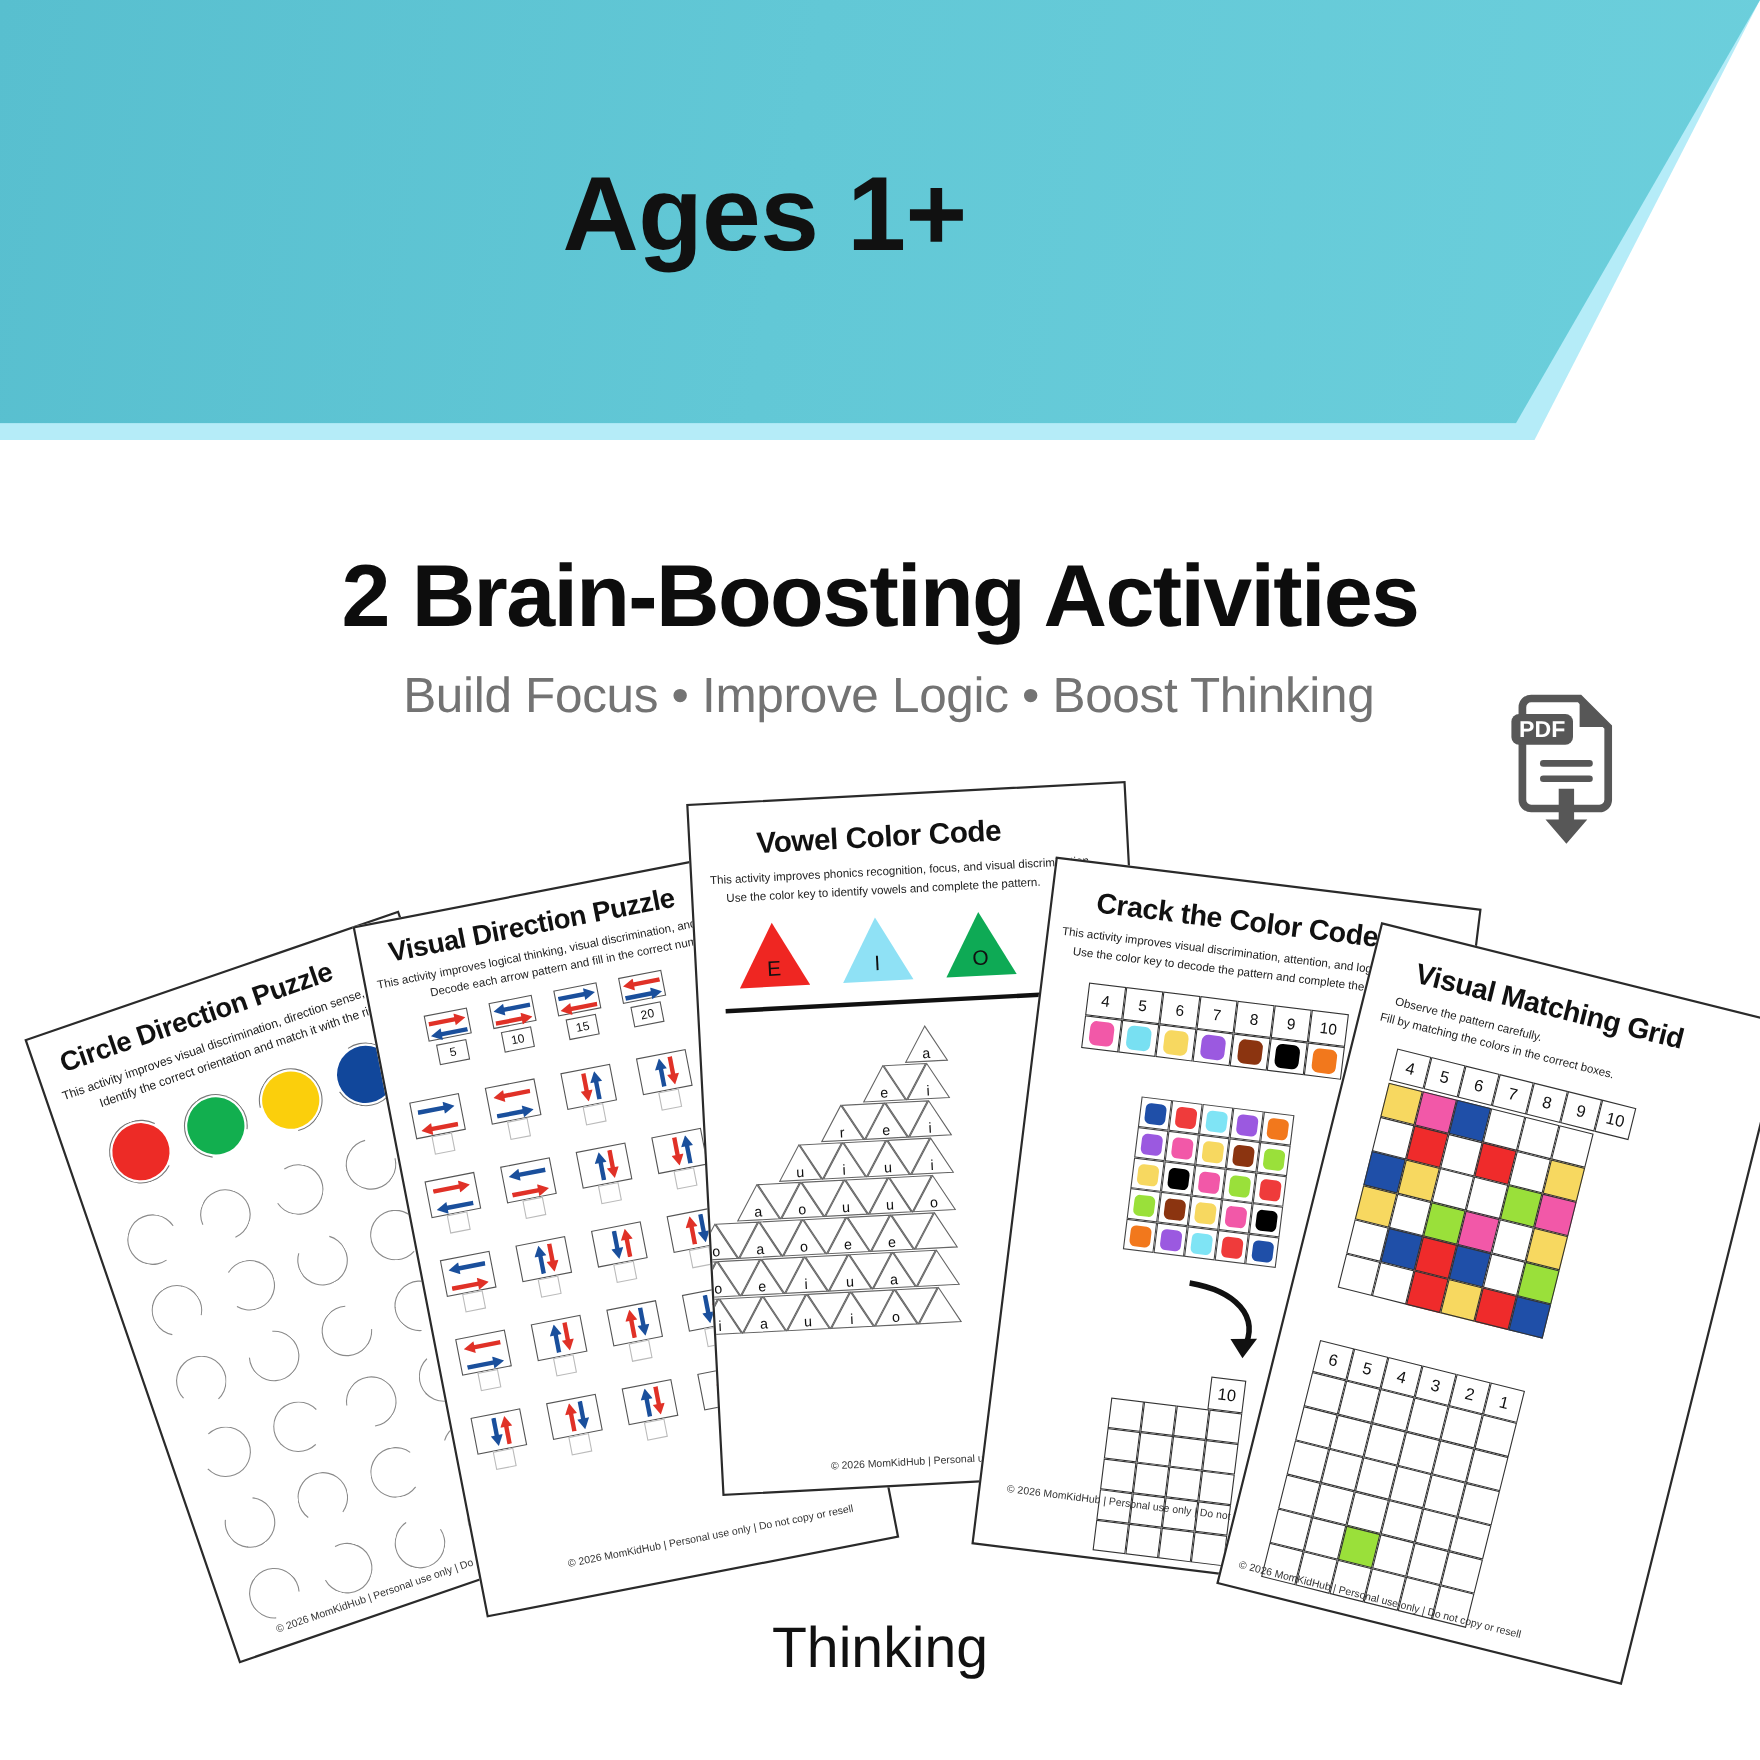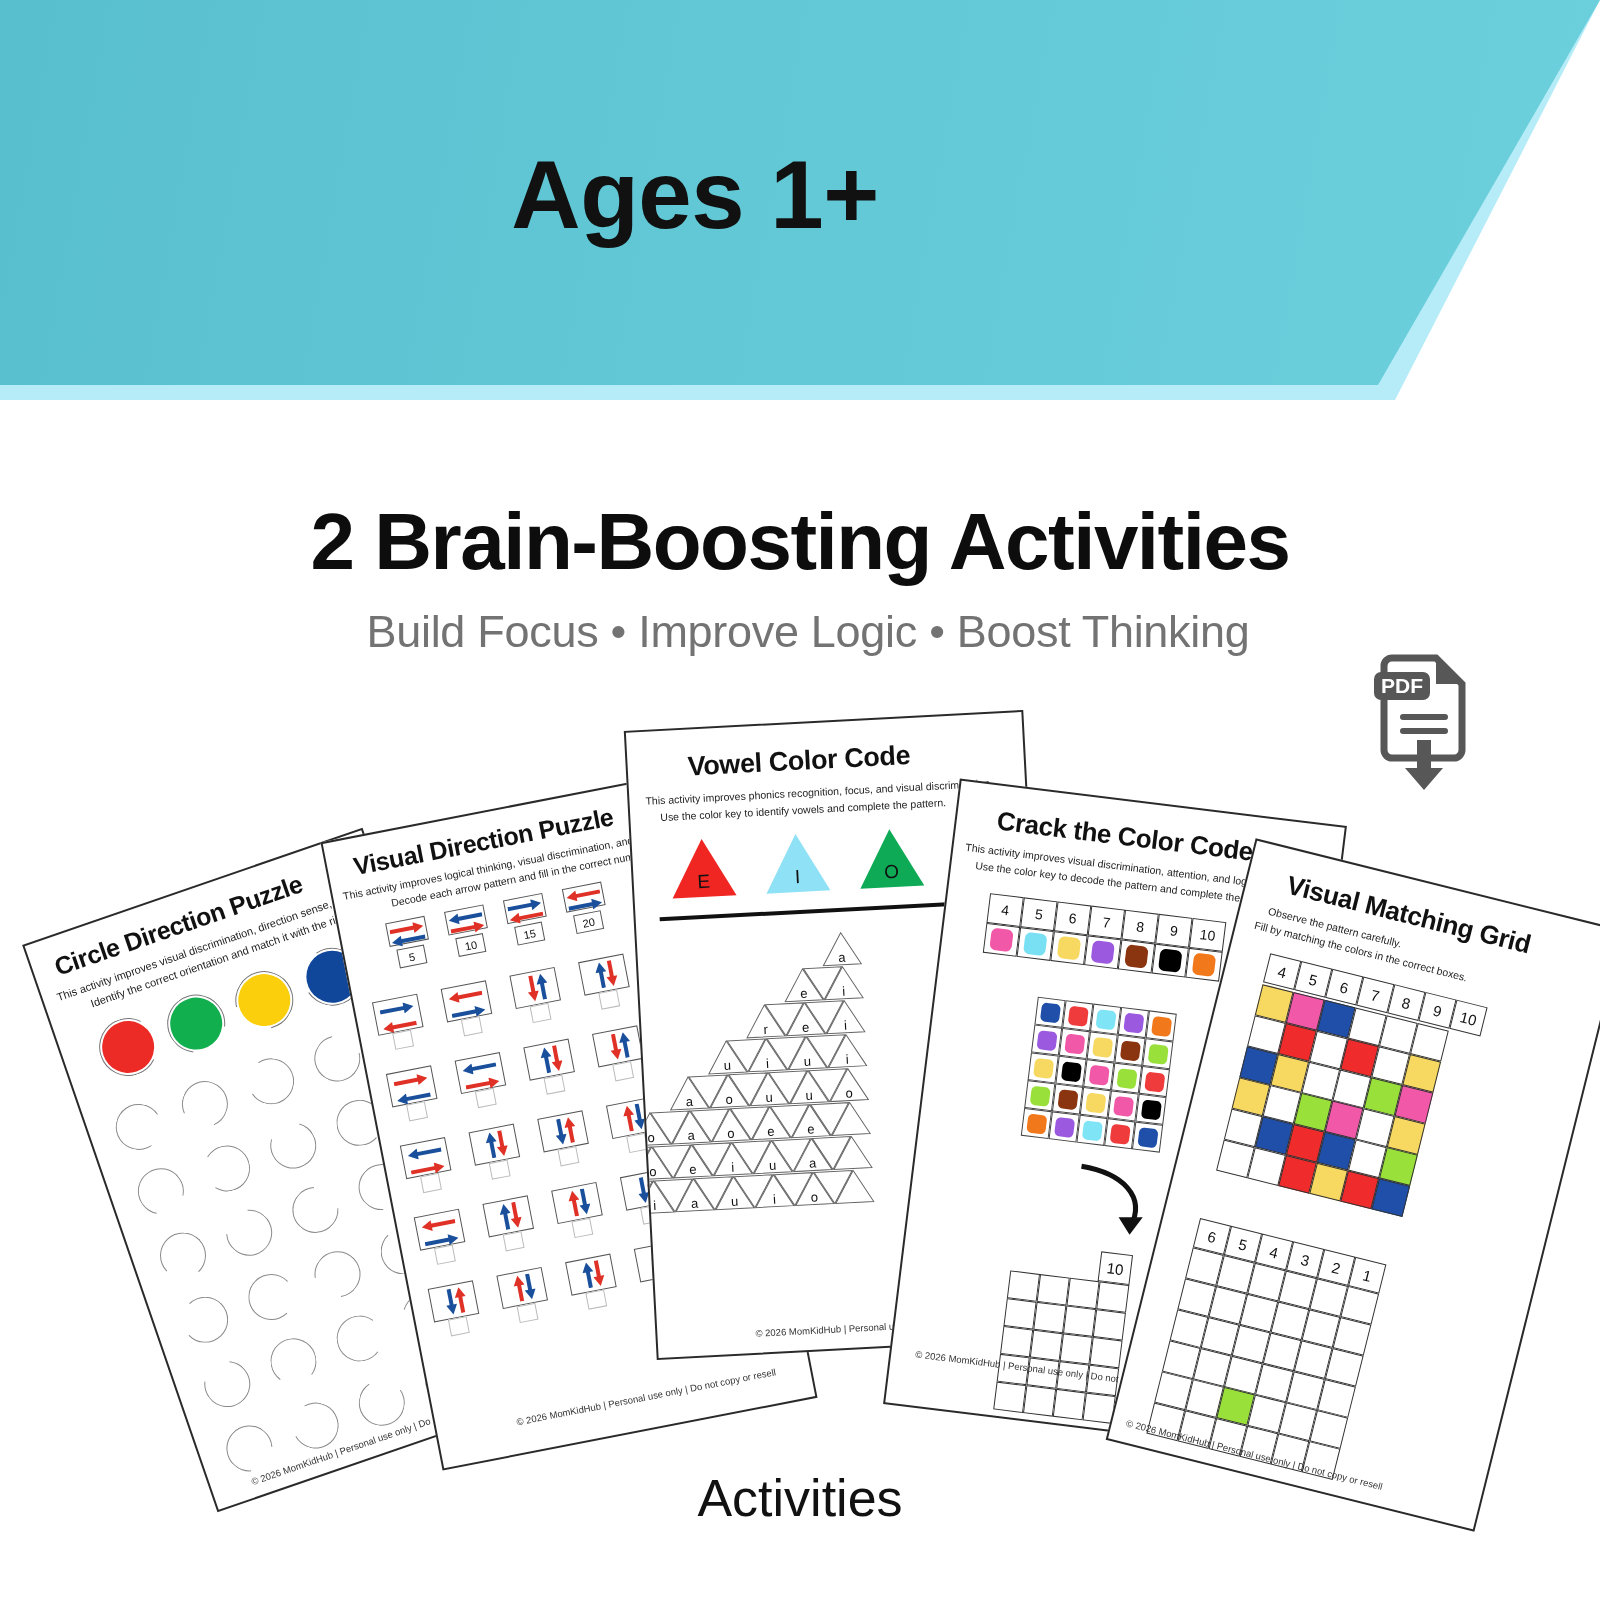--- a/index.html
+++ b/index.html
@@ -36,21 +36,21 @@
   .promo-headline{
     font-size:80px;font-weight:700;color:#0d0d0d;letter-spacing:-1.5px;
     line-height:1.05;white-space:nowrap;
   }
   .promo-sub{
     font-size:45px;font-weight:400;color:#737373;letter-spacing:-0.3px;
     margin-top:22px;white-space:nowrap;padding-left:16px;
   }
 
   
-  #pdf-icon{position:absolute;left:1368px;top:654px;width:110px;height:138px;}
+  #pdf-icon{position:absolute;left:1368px;top:631px;width:110px;height:138px;}
 
   
   #worksheet-fan{position:absolute;left:0;top:700px;width:1600px;height:820px;}
   .sheet{
     position:absolute;background:#ffffff;border:2px solid #2a2a2a;
     box-sizing:border-box;overflow:hidden;
   }
   .sheet-title{
     position:absolute;font-weight:700;color:#111;white-space:nowrap;
     letter-spacing:-0.4px;
@@ -1077,13 +1077,13 @@
           <div class="mg-cell"></div>
           <div class="mg-cell"></div>
           <div class="mg-cell"></div>
         </div>
       </div>
 
     <div class="sheet-footer" style="left:14px;bottom:14px;">© 2026 MomKidHub | Personal use only | Do not copy or resell</div>
   </div>
 </div>
 
-<div id="brand">Activities</div>
+<div id="brand">Thinking</div>
 
 </body></html>

